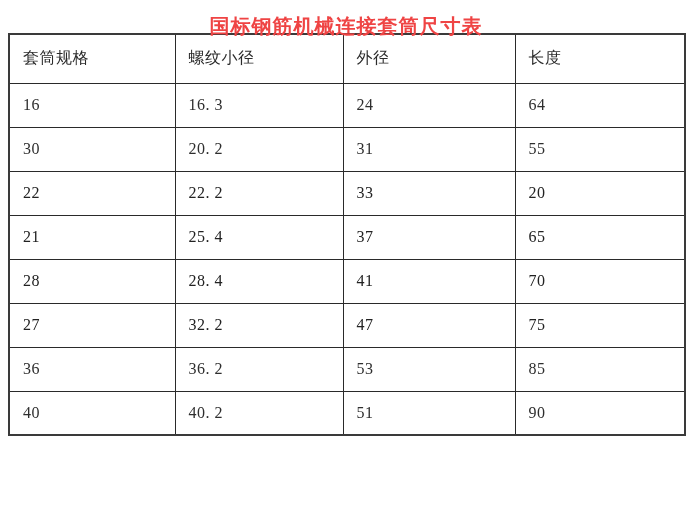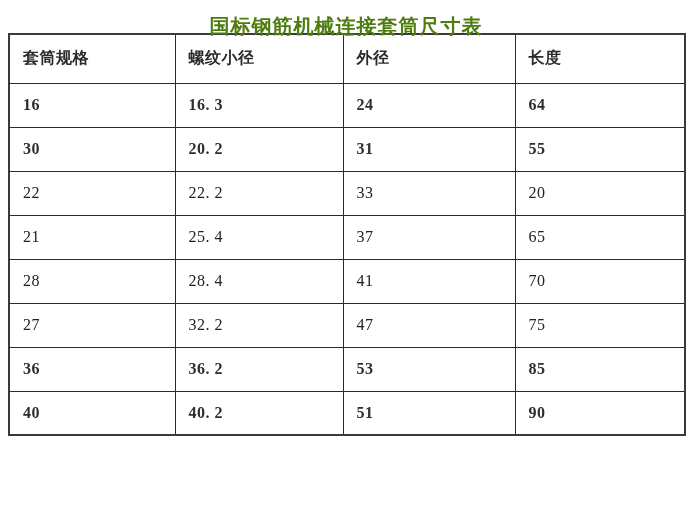--- a/index.html
+++ b/index.html
@@ -13,21 +13,21 @@
     overflow: hidden;
     font-family: "Liberation Serif", "DejaVu Serif", serif;
     color: #2e2e2e;
   }
   .page-title {
     width: 692px;
     text-align: center;
     font-family: "Liberation Sans", "DejaVu Sans", sans-serif;
     font-weight: bold;
     font-size: 20px;
-    color: #4d7c0f;
+    color: #ef4444;
     letter-spacing: 1px;
     margin: 0;
     padding-top: 13px;
     height: 31px;
     box-sizing: border-box;
   }
   table.size-table {
     border-collapse: collapse;
     table-layout: fixed;
     margin-left: 8px;
@@ -36,21 +36,21 @@
     border: 2px solid #3a3a3a;
   }
   table.size-table col.c1 { width: 166px; }
   table.size-table col.c2 { width: 168px; }
   table.size-table col.c3 { width: 172px; }
   table.size-table col.c4 { width: 170px; }
   table.size-table th,
   table.size-table td {
     border: 1px solid #2a2a2a;
     font-size: 16px;
-    font-weight: bold;
+    font-weight: normal;
     text-align: left;
     vertical-align: middle;
     padding: 0 0 0 13px;
     height: 44px;
     box-sizing: border-box;
     letter-spacing: 0.5px;
     overflow: hidden;
     white-space: nowrap;
   }
   table.size-table thead th {

